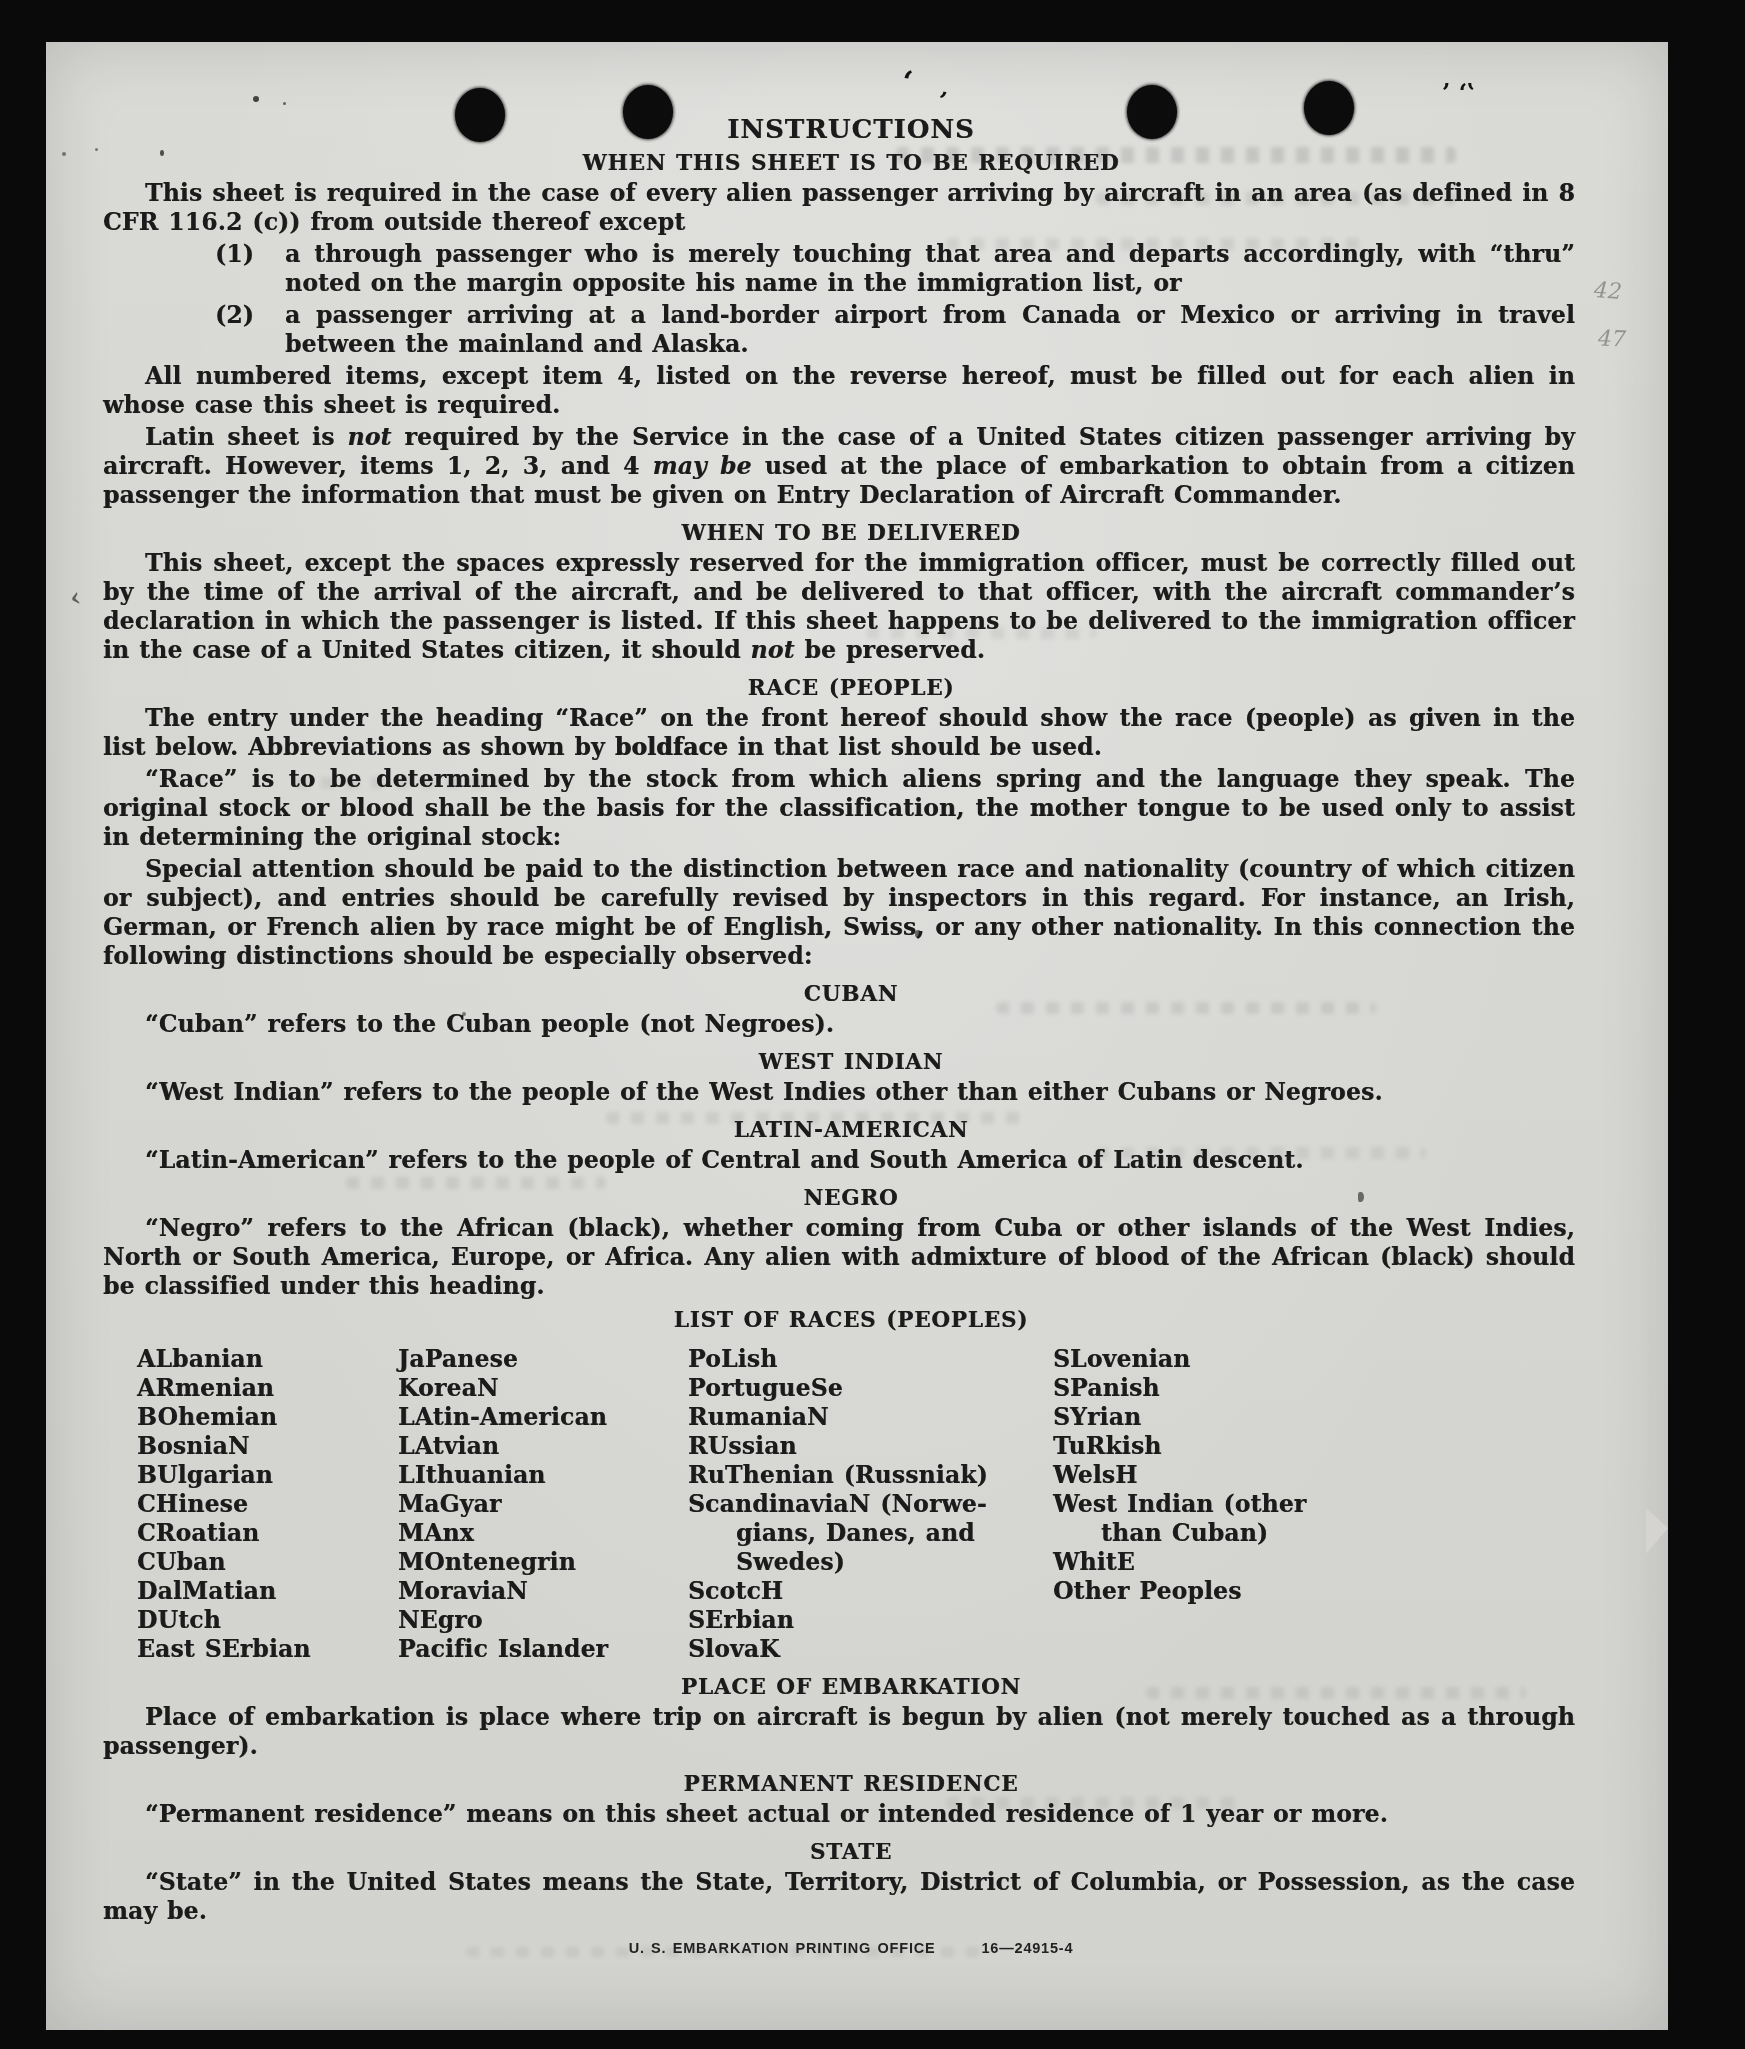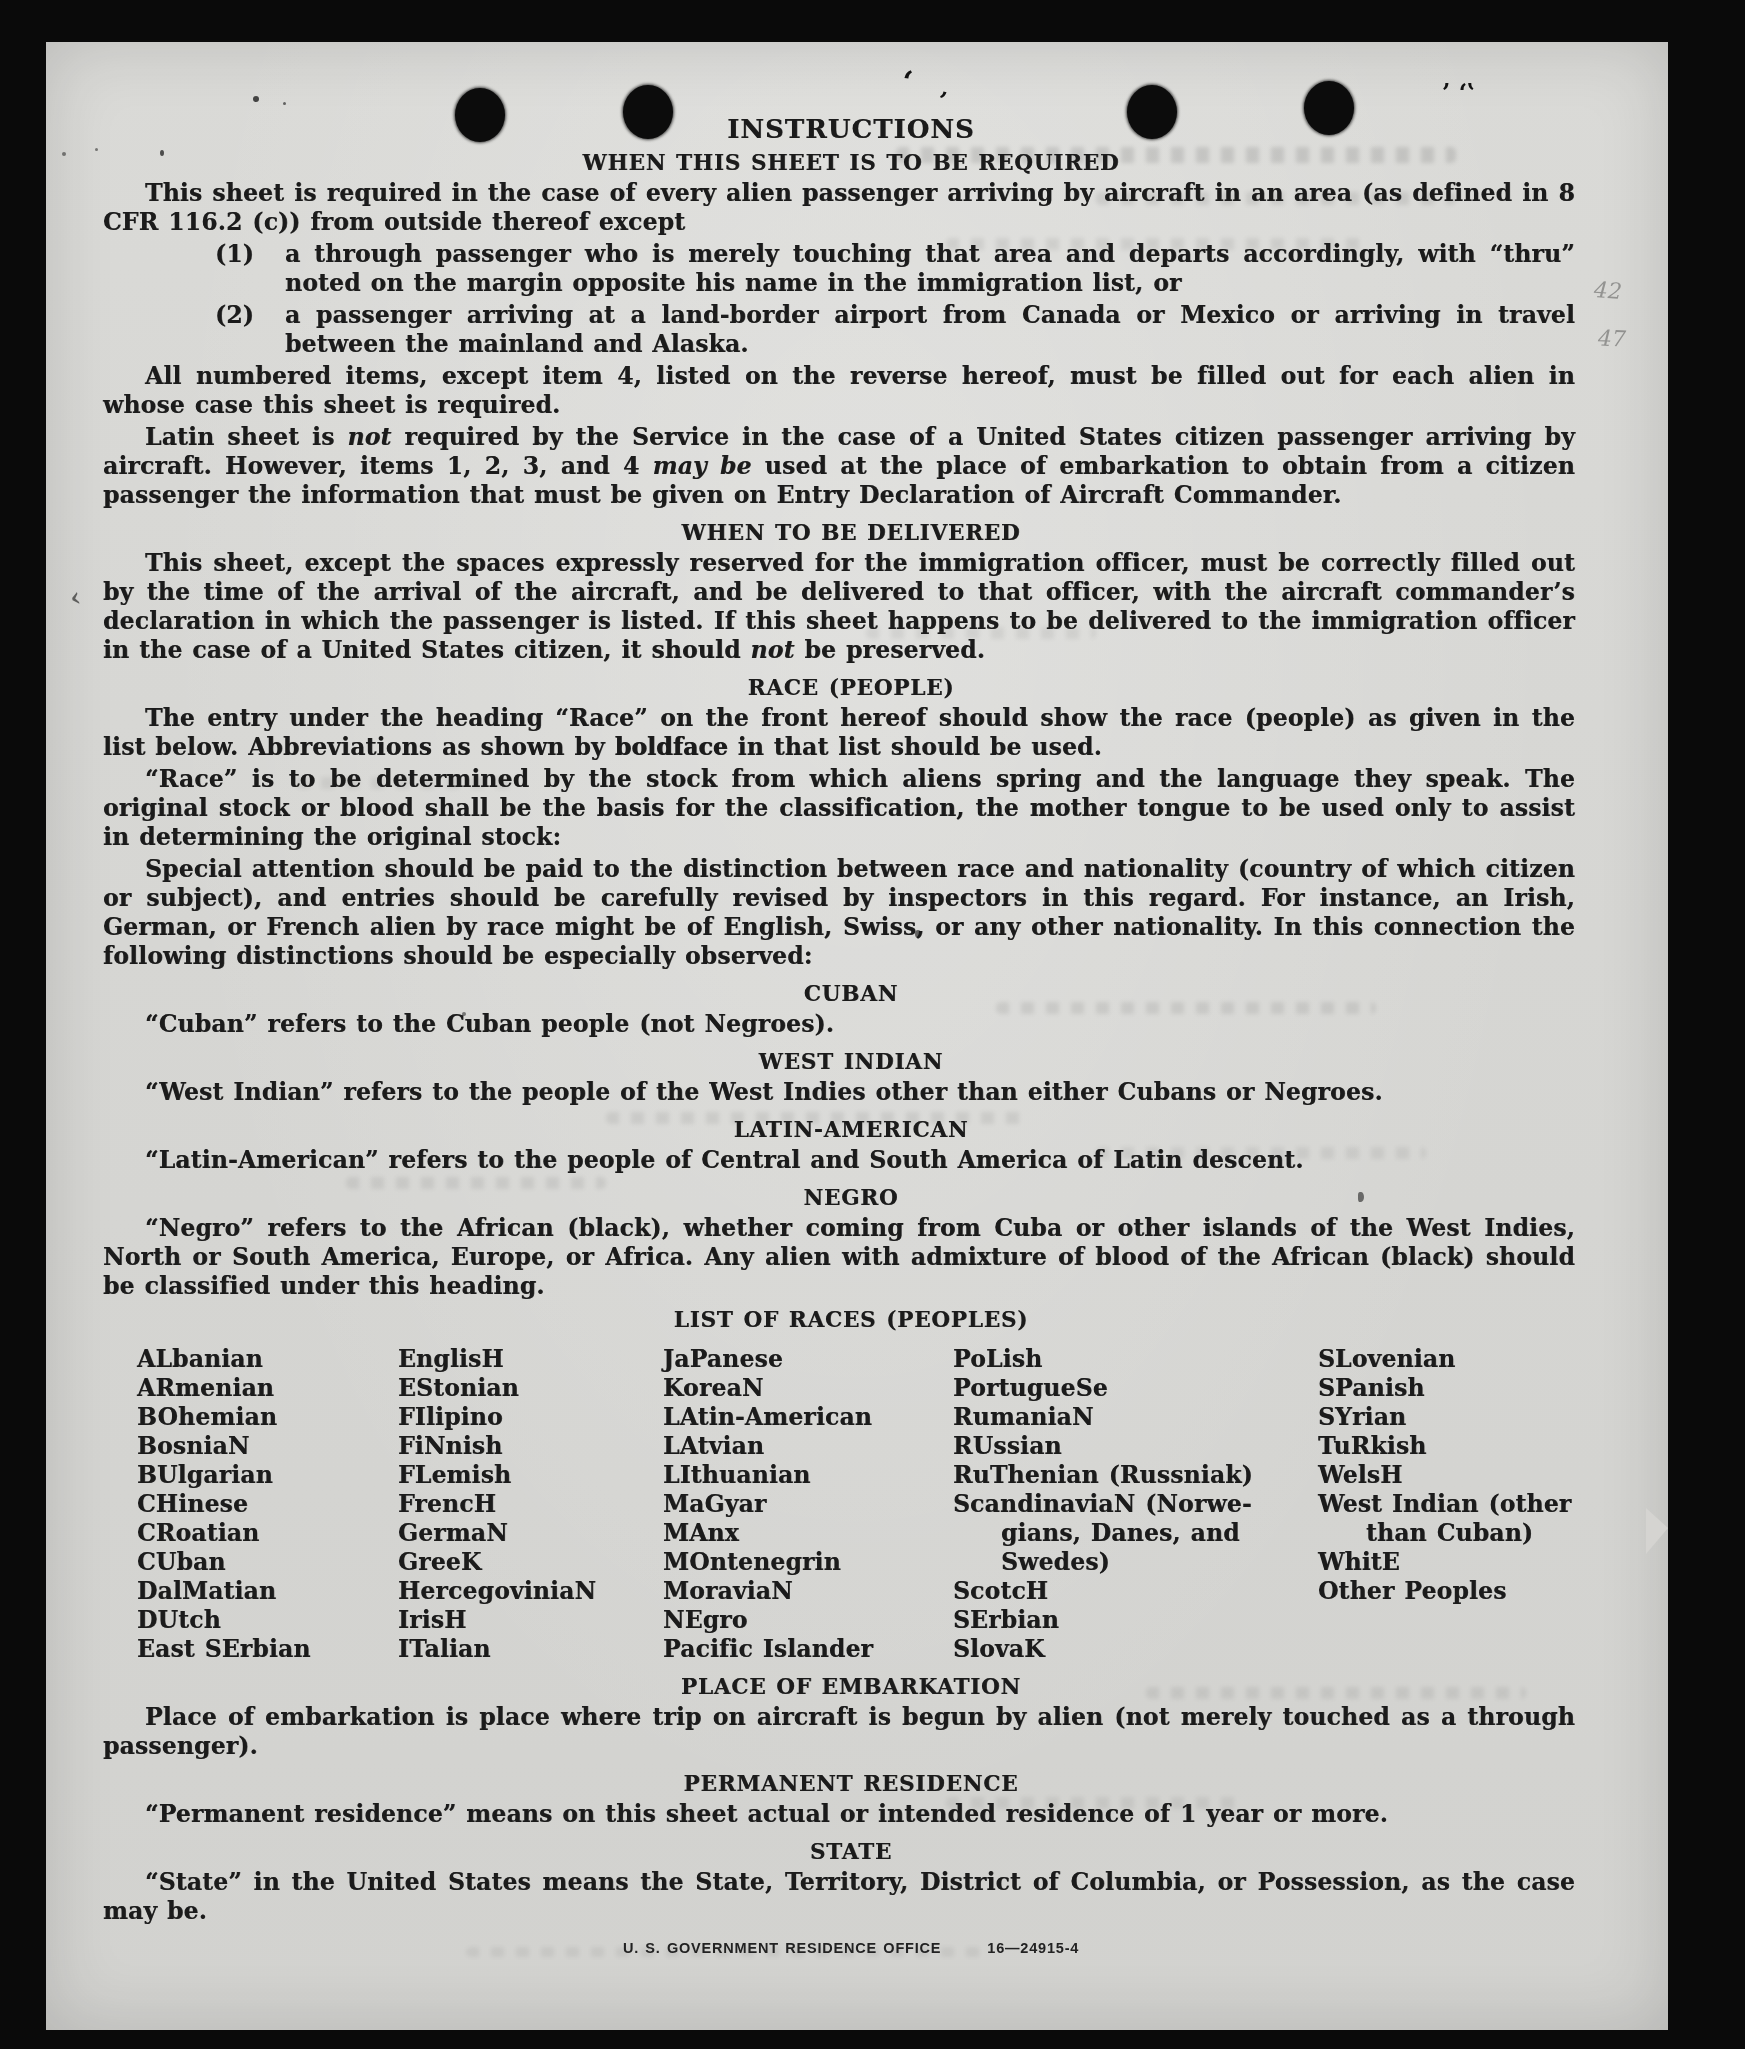--- a/index.html
+++ b/index.html
@@ -145,33 +145,20 @@
           <div class="race-item">BOhemian</div>
           <div class="race-item">BosniaN</div>
           <div class="race-item">BUlgarian</div>
           <div class="race-item">CHinese</div>
           <div class="race-item">CRoatian</div>
           <div class="race-item">CUban</div>
           <div class="race-item">DalMatian</div>
           <div class="race-item">DUtch</div>
           <div class="race-item">East SErbian</div>
         </div>
-      <div class="race-col c2">
-          <div class="race-item">EnglisH</div>
-          <div class="race-item">EStonian</div>
-          <div class="race-item">FIlipino</div>
-          <div class="race-item">FiNnish</div>
-          <div class="race-item">FLemish</div>
-          <div class="race-item">FrencH</div>
-          <div class="race-item">GermaN</div>
-          <div class="race-item">GreeK</div>
-          <div class="race-item">HercegoviniaN</div>
-          <div class="race-item">IrisH</div>
-          <div class="race-item">ITalian</div>
-        </div>
       <div class="race-col c3">
           <div class="race-item">JaPanese</div>
           <div class="race-item">KoreaN</div>
           <div class="race-item">LAtin-American</div>
           <div class="race-item">LAtvian</div>
           <div class="race-item">LIthuanian</div>
           <div class="race-item">MaGyar</div>
           <div class="race-item">MAnx</div>
           <div class="race-item">MOntenegrin</div>
           <div class="race-item">MoraviaN</div>
@@ -207,19 +194,19 @@
     <div class="h2">PLACE OF EMBARKATION</div>
     <p class="body">Place of embarkation is place where trip on aircraft is begun by alien (not merely touched as a through passenger).</p>
 
     <div class="h2">PERMANENT RESIDENCE</div>
     <p class="body">“Permanent residence” means on this sheet actual or intended residence of 1 year or more.</p>
 
     <div class="h2">STATE</div>
     <p class="body">“State” in the United States means the State, Territory, District of Columbia, or Possession, as the case may be.</p>
 
     <div class="footer">
-      <span>U. S. GOVERNMENT RESIDENCE OFFICE</span><span class="code">16—24915-4</span>
+      <span>U. S. EMBARKATION PRINTING OFFICE</span><span class="code">16—24915-4</span>
     </div>
   </div>
 
 </div>
 <div class="notch" style="left:1646px;top:1508px;"></div>
 <div class="topstrip"></div>
 
 </body></html>

